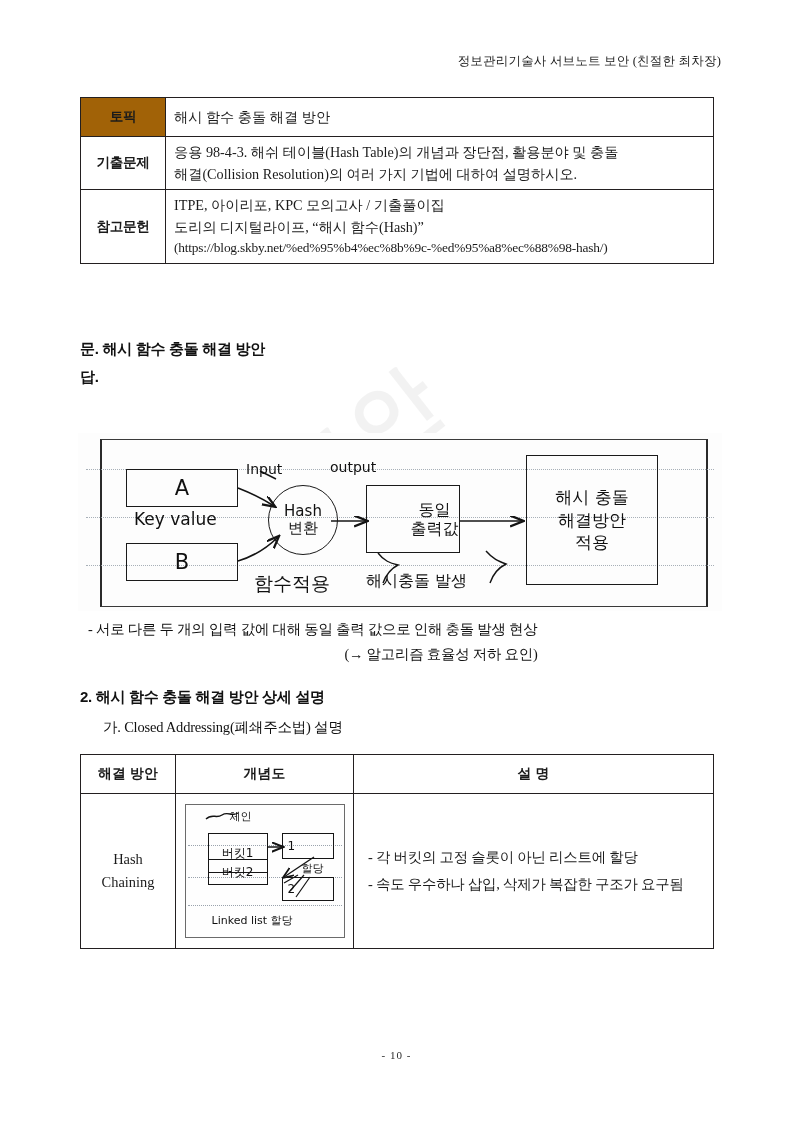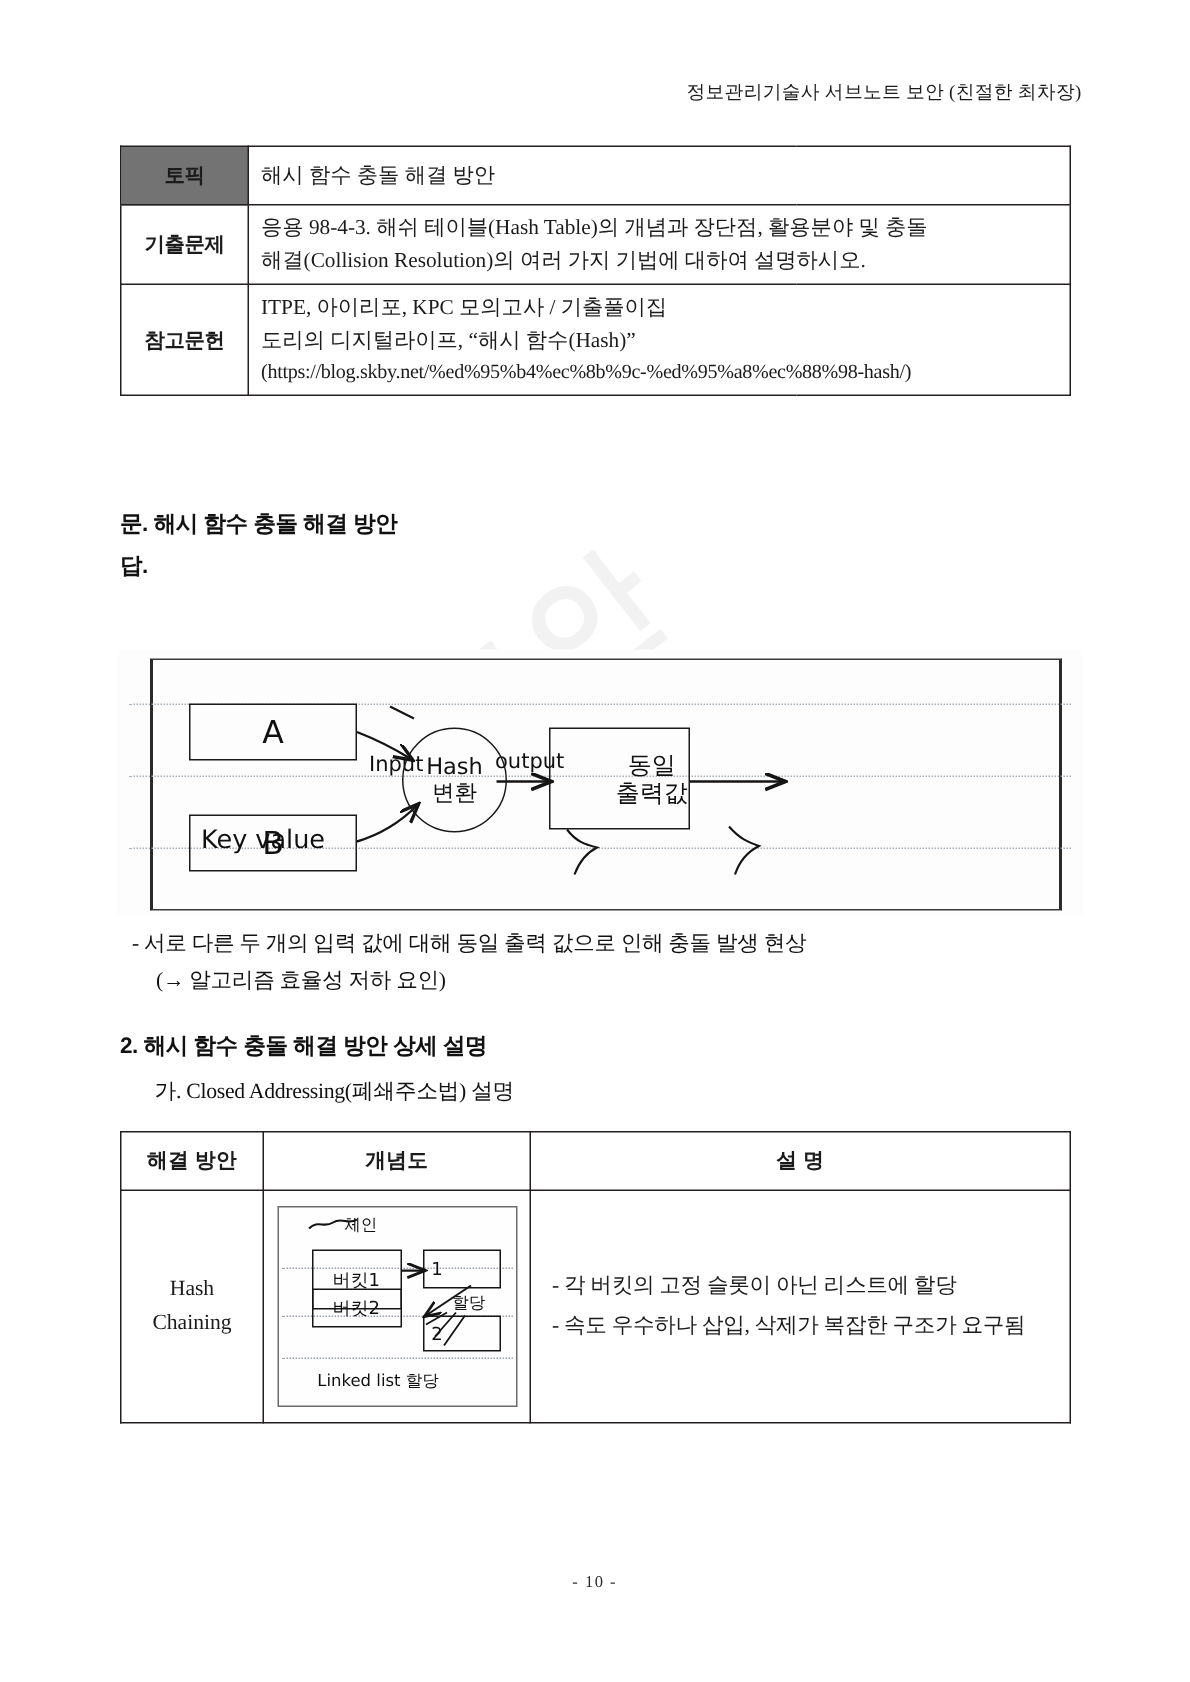--- a/index.html
+++ b/index.html
@@ -75,21 +75,21 @@
   .info-table td.label {
     width: 80px;
     text-align: center;
     font-weight: bold;
     font-family: "Liberation Sans", sans-serif;
     font-size: 13.6px;
     letter-spacing: -0.3px;
     padding: 4px 2px;
   }
   .info-table td.label.shaded {
-    background: #737373;
+    background: #a16207;
   }
   .info-table tr.row-topic td { height: 30px; }
   .info-table tr.row-domain td { height: 35px; }
   .cell-center { text-align: center; }
   .cell-bold-center {
     text-align: center;
     font-weight: bold;
     font-family: "Liberation Sans", sans-serif;
     font-size: 13.6px;
     letter-spacing: -0.3px;
@@ -151,20 +151,21 @@
     z-index: 2;
   }
   .bullet-block {
     position: absolute;
     left: 88px;
     top: 617px;
     font-size: 14.4px;
     line-height: 1.75;
     letter-spacing: -0.2px;
     z-index: 2;
+    text-align: right;
   }
   .bullet-block .indent { padding-left: 16px; }
 
   
   .figure1 {
     position: absolute;
     left: 78px;
     top: 433px;
     width: 644px;
     height: 178px;
@@ -200,21 +201,20 @@
     justify-content: center;
     text-align: center;
     font-family: "DejaVu Sans", sans-serif;
     color: #101010;
   }
   .hand {
     position: absolute;
     font-family: "DejaVu Sans", sans-serif;
     color: #101010;
     white-space: nowrap;
-    margin-top: 41px;
   }
   .hcircle {
     position: absolute;
     border: 1.8px solid #1a1a1a;
     border-radius: 50%;
     display: flex;
     flex-direction: column;
     align-items: center;
     justify-content: center;
     line-height: 1.12;
@@ -389,20 +389,25 @@
 
     <div class="hand" style="left:176px;top:138px;font-size:19px;">함수적용</div>
 
     <div class="hbox" style="left:288px;top:52px;width:94px;height:68px;flex-direction:column;line-height:1.2;font-size:16px;padding-left:43px;">
       <span>동일</span>
       <span>출력값</span>
     </div>
 
     <div class="hand" style="left:288px;top:138px;font-size:16px;">해시충돌 발생</div>
 
+    <div class="hbox" style="left:448px;top:22px;width:132px;height:130px;flex-direction:column;line-height:1.35;font-size:17px;">
+      <span>해시 충돌</span>
+      <span>해결방안</span>
+      <span>적용</span>
+    </div>
   </div>
 
   <div class="bullet-block">
     <div>- 서로 다른 두 개의 입력 값에 대해 동일 출력 값으로 인해 충돌 발생 현상</div>
     <div class="indent">(→ 알고리즘 효율성 저하 요인)</div>
   </div>
 
   <div class="h-sec2">2. 해시 함수 충돌 해결 방안 상세 설명</div>
   <div class="h-sub2">가. Closed Addressing(폐쇄주소법) 설명</div>
 

